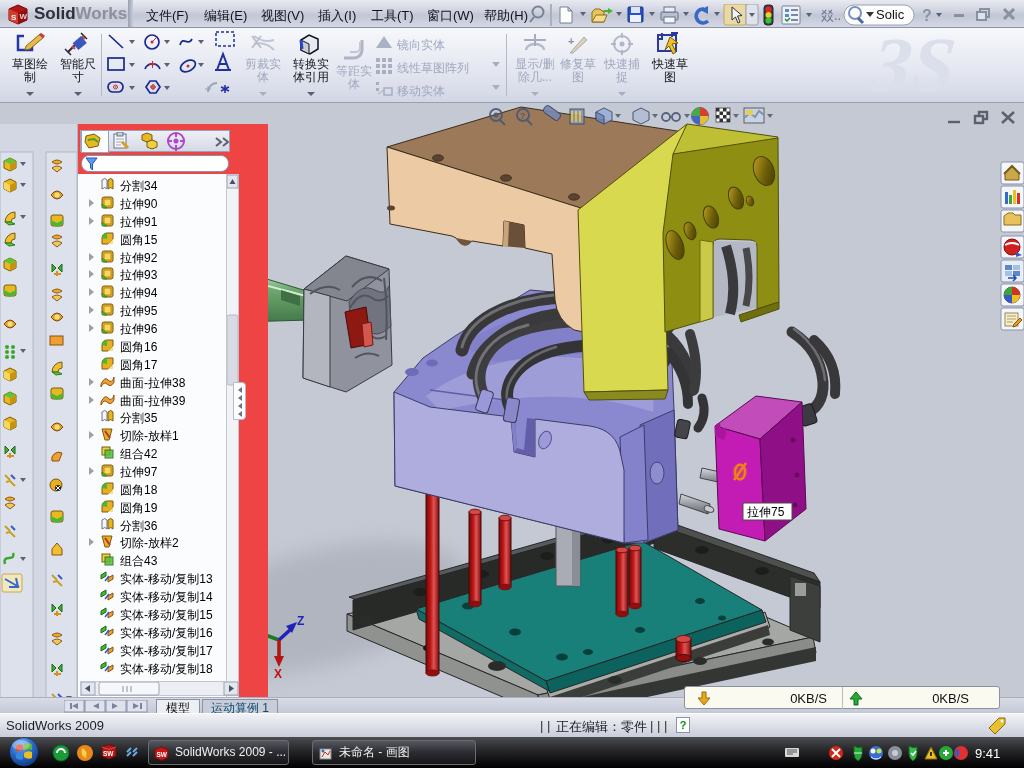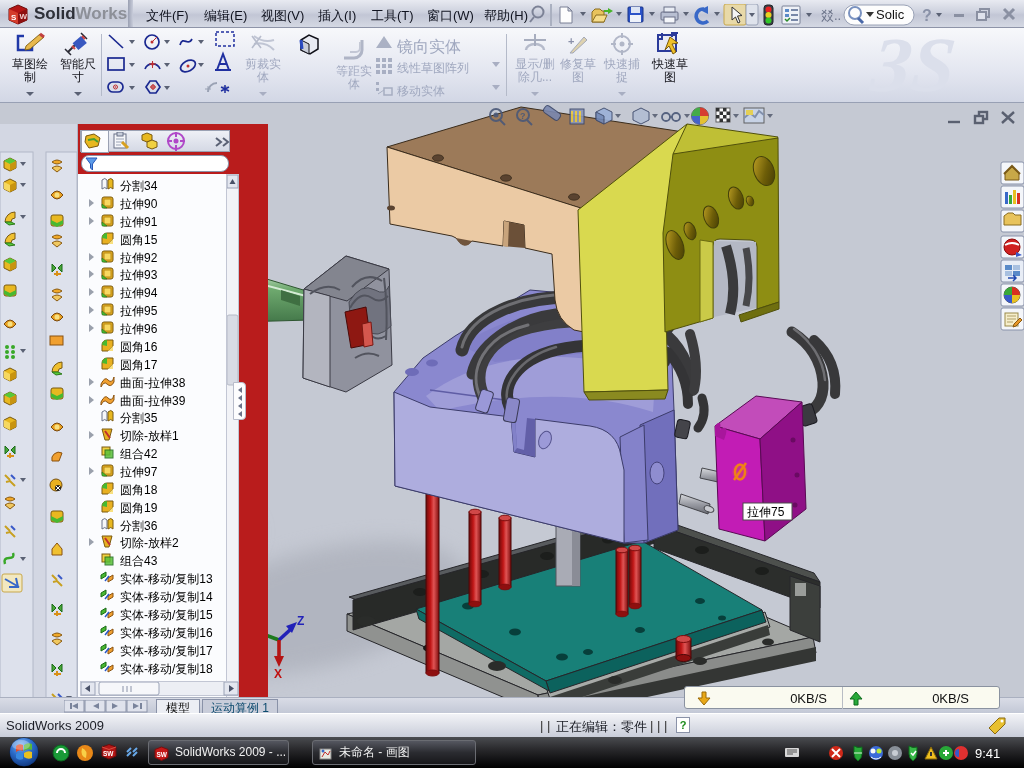--- a/index.html
+++ b/index.html
@@ -18,21 +18,21 @@
 .gray{color:#a0a8bf !important;}
 .rsep{position:absolute;top:6px;width:1px;height:62px;background:#b4bac9;}
 
 #tabrow{left:0;top:103px;width:362px;height:21px;background:#c7ccda;}
 .ctab{position:absolute;top:0;height:21px;font-size:12px;color:#23252e;text-align:center;
 background:linear-gradient(#e9ecf3,#ccd1df);border:1px solid #9aa1b3;border-bottom:none;line-height:20px;}
 .ctab.act{background:#f6f7fa;font-weight:normal;}
 
 #ltools{left:0;top:124px;width:78px;height:587px;background:#d3d7e3;border-right:1px solid #aeb4c4;}
 
-#fpanel{left:78px;top:124px;width:190px;height:587px;background:#b91c1c;}
+#fpanel{left:78px;top:124px;width:190px;height:587px;background:#ef4444;}
 #ftree{position:absolute;left:0px;top:50px;width:148px;height:557px;background:#fbfcfe;}
 .ti{position:absolute;left:0;width:148px;height:18px;font-size:12px;color:#000;}
 .ti .tx{position:absolute;left:42px;top:2px;white-space:nowrap;}
 .ti .ar{position:absolute;left:11px;top:5px;width:0;height:0;border:4px solid transparent;border-left:5px solid #9aa0ac;}
 
 #bstrip{left:0;top:697px;width:1024px;height:16px;background:linear-gradient(#d9dce6,#c3c8d6);border-top:1px solid #aab0c0;}
 #sbar{left:0;top:713px;width:1024px;height:24px;background:linear-gradient(#f2f3f7,#c9cdd9);border-top:1px solid #fff;font-size:13px;color:#1c1e26;}
 #taskbar{left:0;top:737px;width:1024px;height:31px;background:linear-gradient(#4a4c50,#29292c 40%,#101012 75%,#000);}
 .tbtn{position:absolute;top:3px;height:25px;border-radius:3px;border:1px solid #6a6c72;
 background:linear-gradient(#555760,#2b2c31 50%,#17171a);color:#f0f0f0;font-size:12px;line-height:23px;}
@@ -507,20 +507,24 @@
   <path d="M121,55 v8 M117,57 l8,4 M125,57 l-8,4" stroke="#2030a0" stroke-width="1.5"></path>
  </svg>
  <div class="bigbtn gray" style="left:241px">
         <div class="cap">剪裁实<br>体</div>
         <div class="dd" style="border-top-color:#a8aec2"></div>
       </div>
  <svg class="abs" style="left:250px;top:6px" width="26" height="22" viewBox="0 0 26 22" opacity="0.55">
   <path d="M4,2 c8,6 14,6 20,4 M4,10 c8,-2 14,0 20,6" stroke="#9aa2b8" fill="none" stroke-width="2"></path>
   <path d="M2,14 l9,-12 M2,2 l9,12" stroke="#8890a8" stroke-width="1.6"></path>
  </svg>
+ <div class="bigbtn" style="left:287px;width:48px">
+        <div class="cap">转换实<br>体引用</div>
+        <div class="dd"></div>
+      </div>
  <svg class="abs" style="left:296px;top:4px" width="28" height="26" viewBox="0 0 28 26">
 
   <path d="M5,8 l8,-5 9,4 v10 l-8,5 -9,-4 z" fill="#e8eaf2" stroke="#101018" stroke-width="1.5"></path>
   <path d="M5,8 l8,4 v10 l-8,-4 z" fill="#c8ccd8" stroke="#101018"></path>
   <path d="M5,8 l1,9" stroke="#2848c0" stroke-width="3"></path>
  </svg>
  <div class="bigbtn gray" style="left:334px;width:40px">
         <div class="cap" style="top:34px">等距实<br>体</div>
       </div>
  <svg class="abs" style="left:342px;top:10px" width="26" height="24" viewBox="0 0 26 24" opacity="0.6">
@@ -540,21 +544,21 @@
           <rect x="8" y="36" width="4" height="4"></rect>
           <rect x="14" y="36" width="4" height="4"></rect>
   </g>
   <g fill="#9aa2b8">
    <rect x="2" y="48" width="3" height="3"></rect>
           <rect x="2" y="54" width="3" height="3"></rect>
    <rect x="10" y="54" width="8" height="7" fill="none" stroke="#9aa2b8" stroke-width="1.5"></rect>
    <path d="M4,60 l6,-4" stroke="#9aa2b8"></path>
   </g>
  </svg>
- <div class="abs gray" style="left:397px;top:9px;font-size:16px">镜向实体</div>
+ <div class="abs gray" style="left:397px;top:9px;font-size:12px">镜向实体</div>
  <div class="abs gray" style="left:397px;top:32px;font-size:12px">线性草图阵列</div>
  <div class="abs gray" style="left:397px;top:55px;font-size:12px">移动实体</div>
  <div class="abs" style="left:492px;top:34px;width:0;height:0;border:4px solid transparent;border-top:5px solid #a8aec2"></div>
  <div class="abs" style="left:492px;top:57px;width:0;height:0;border:4px solid transparent;border-top:5px solid #a8aec2"></div>
  <div class="rsep" style="left:506px"></div>
  <div class="bigbtn gray" style="left:512px;width:46px">
         <div class="cap">显示/删<br>除几...</div>
         <div class="dd" style="border-top-color:#a8aec2"></div>
       </div>
  <svg class="abs" style="left:522px;top:4px" width="26" height="24" viewBox="0 0 26 24" opacity="0.55">

